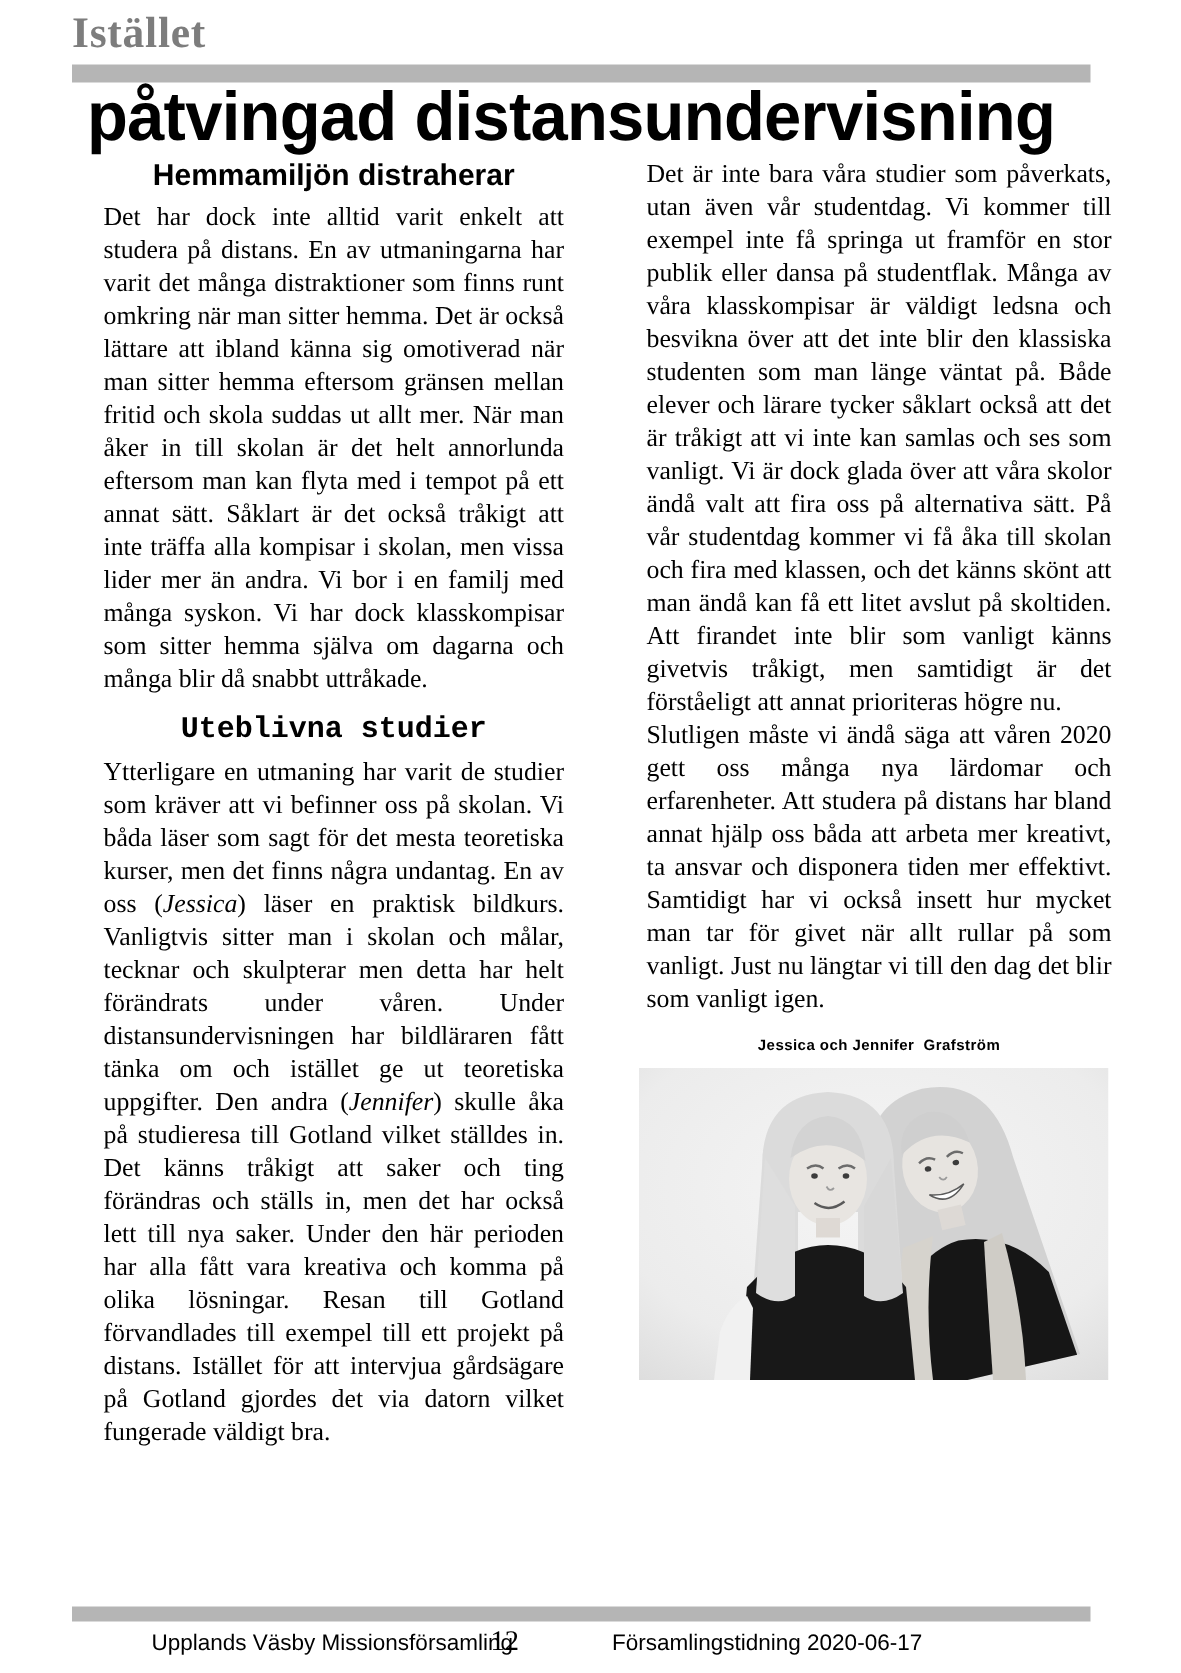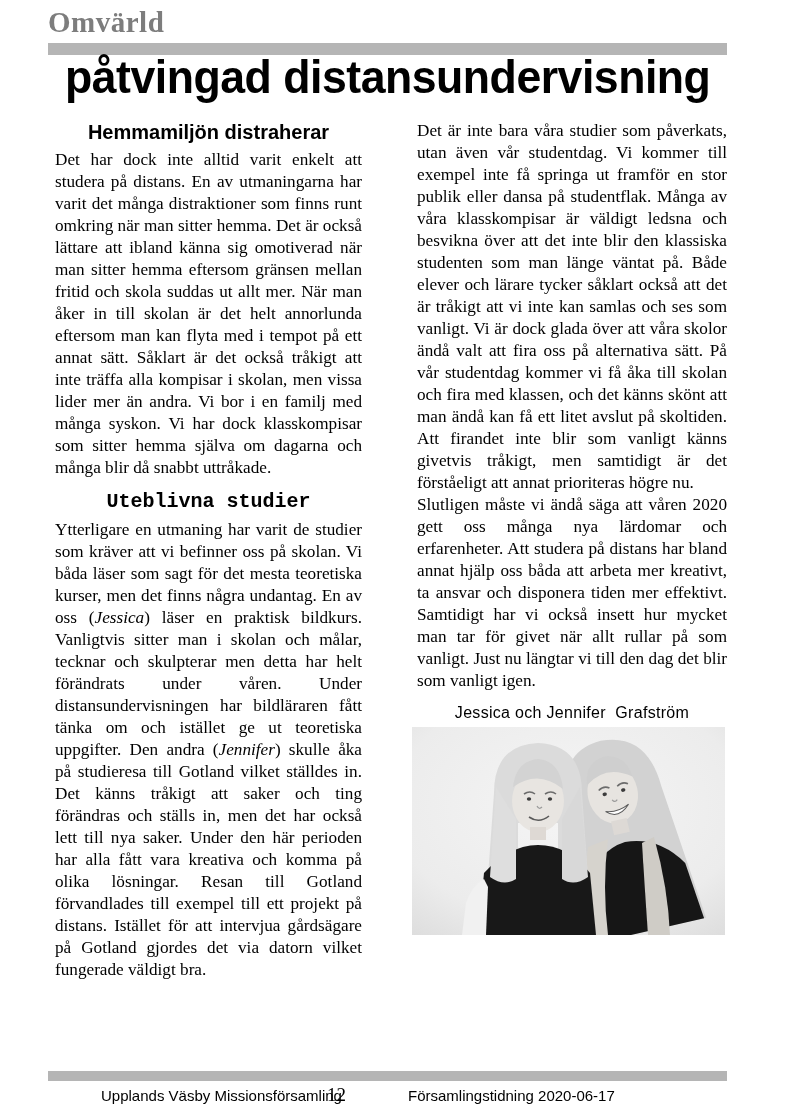--- a/index.html
+++ b/index.html
@@ -9,54 +9,54 @@
     -webkit-font-smoothing:antialiased;
   }
   .kicker {
     position:absolute; left:48px; top:5px;
     font-family:"Liberation Serif", serif; font-weight:700;
     font-size:29px; line-height:34px; color:#7d7d7d; letter-spacing:0.5px;
   }
   .rule { position:absolute; left:48px; width:679px; background:#b5b5b5; }
   .rule-top { top:43px; height:12px; }
   .rule-bottom { top:1071px; height:10px; }
-  .title-wrap { position:absolute; left:48px; top:49px; width:679px; text-align:center; }
+  .title-wrap { position:absolute; left:48px; top:49px; width:679px; text-align:left; }
   .title-wrap .title {
     display:inline-block;
     font-family:"Liberation Sans", sans-serif; font-weight:700;
     font-size:46px; line-height:57px; letter-spacing:-0.5px;
     transform:scaleX(0.97); transform-origin:center; white-space:nowrap;
   }
   .col {
-    position:absolute; top:120px;
-    font-size:17.2px; line-height:22px; text-align:justify;
+    position:absolute; top:105px;
+    font-size:17.2px; line-height:22px; text-align:justify;margin-left:14px;
   }
   .col-left  { left:55px;  width:307px; }
   .col-right { left:417px; width:310px; }
   .col h2 {
     font-family:"Liberation Sans", sans-serif; font-weight:700;
     font-size:20px; line-height:24px; text-align:center; margin:0 0 5px 0;
   }
   .col h2.later { margin-top:11px;font-family:Liberation Mono, monospace; }
   .col p { margin:0;font-family:Liberation Serif, serif; }
   .caption {
-    font-family:"Liberation Sans", sans-serif; font-weight:400;
-    font-size:16px; line-height:20px; text-align:center;
+    font-family:"Liberation Sans", sans-serif; font-weight:700;
+    font-size:10px; line-height:20px; text-align:center;
     margin-top:11px; white-space:pre-wrap; letter-spacing:0.3px;
   }
   .photo { display:block; margin-top:4px; margin-left:-5px; width:313px; height:208px; }
   .footer-item { position:absolute; font-family:"Liberation Sans", sans-serif; font-size:15px; }
   .footer-org  { left:101px; top:1087px; }
   .footer-page { left:327px; top:1084px; font-family:"Liberation Serif", serif; font-size:19px; }
   .footer-pub  { left:408px; top:1087px; }
 </style>
 </head>
 <body>
 
-<div class="kicker">Omvärld</div>
+<div class="kicker">Istället</div>
 <div class="rule rule-top"></div>
 
 <div class="title-wrap">
   <span class="title">påtvingad distansundervisning</span>
 </div>
 
 <div class="col col-left">
   <h2>Hemmamiljön distraherar</h2>
   <p>Det har dock inte alltid varit enkelt att studera på distans. En av utmaningarna har varit det många distraktioner som finns runt omkring när man sitter hemma. Det är också lättare att ibland känna sig omotiverad när man sitter hemma eftersom gränsen mellan fritid och skola suddas ut allt mer. När man åker in till skolan är det helt annorlunda eftersom man kan flyta med i tempot på ett annat sätt. Såklart är det också tråkigt att inte träffa alla kompisar i skolan, men vissa lider mer än andra. Vi bor i en familj med många syskon. Vi har dock klasskompisar som sitter hemma själva om dagarna och många blir då snabbt uttråkade.</p>
   <h2 class="later">Uteblivna studier</h2>

